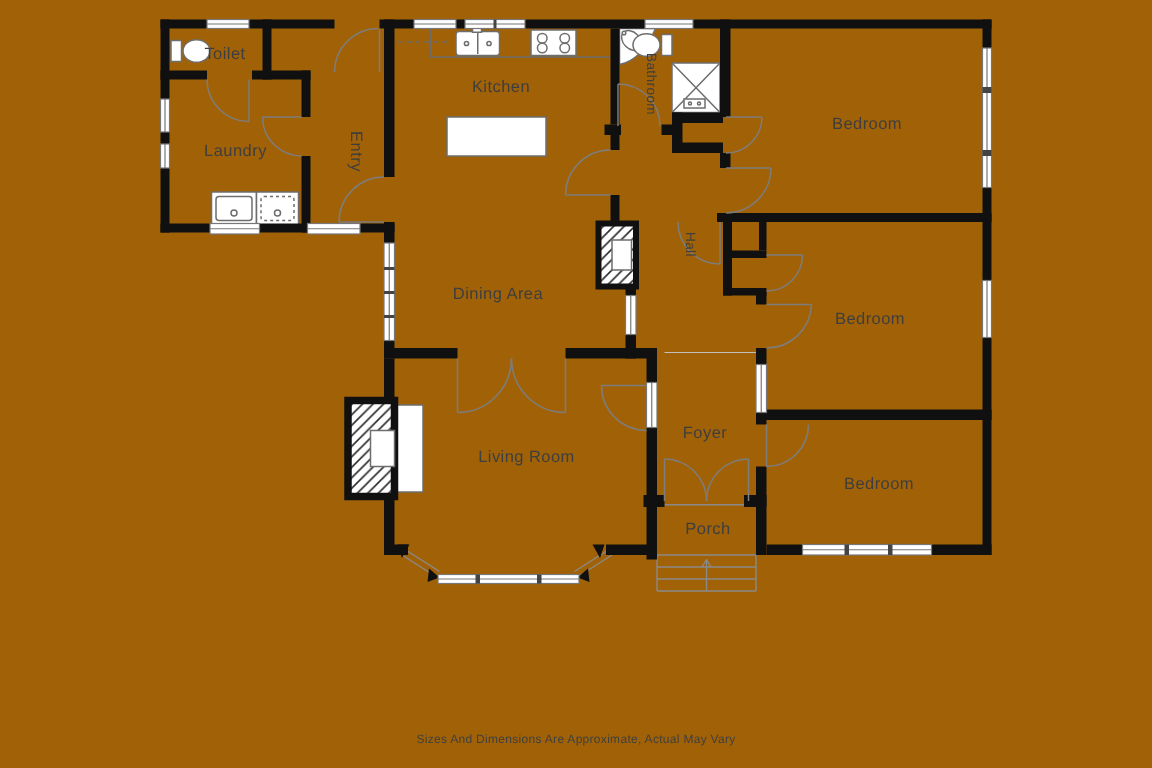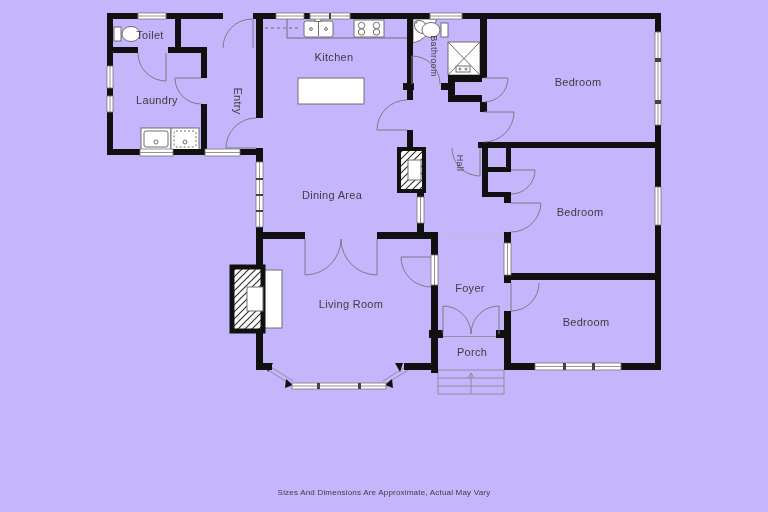--- a/index.html
+++ b/index.html
@@ -1,16 +1,16 @@
 <!DOCTYPE html>
 <html><head>
 <meta charset="utf-8">
 <style>
   html,body{margin:0;padding:0;background:#ffffff;width:768px;height:512px;overflow:hidden;}
-  #stage{position:relative;width:768px;height:512px;background:#c4b5fd;}
+  #stage{position:relative;width:768px;height:512px;background:#a16207;}
   svg{position:absolute;left:0;top:0;}
   .wall{fill:#101010;}
   .fx{stroke:#6e6e6e;stroke-width:1;fill:#ffffff;}
   .fxline{stroke:#6e6e6e;stroke-width:1;fill:none;}
   .thin{stroke:#8a8a8a;stroke-width:0.9;fill:none;}
   .door{stroke:#7d7d7d;stroke-width:1;fill:none;}
   .winf{fill:#ffffff;stroke:#777777;stroke-width:0.8;}
   .winl{stroke:#777777;stroke-width:0.8;}
   .wtick{fill:#444444;}
   text{font-family:"Liberation Sans",sans-serif;fill:#3e3e3e;font-size:11px;letter-spacing:0.3px;}

